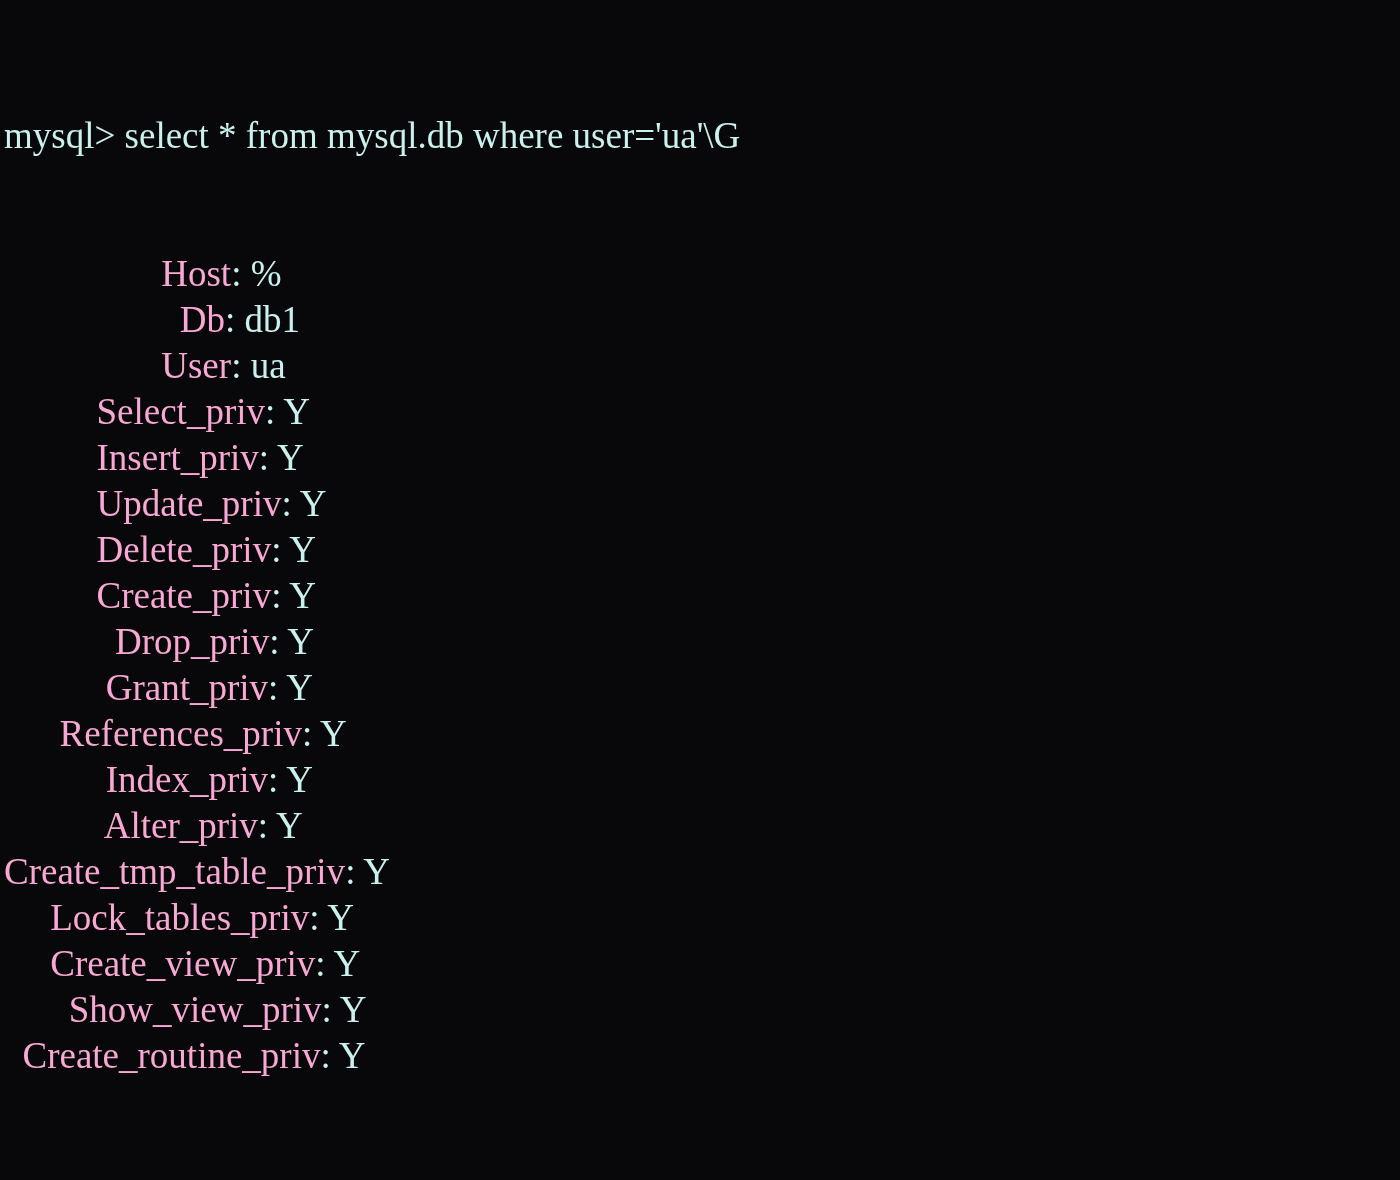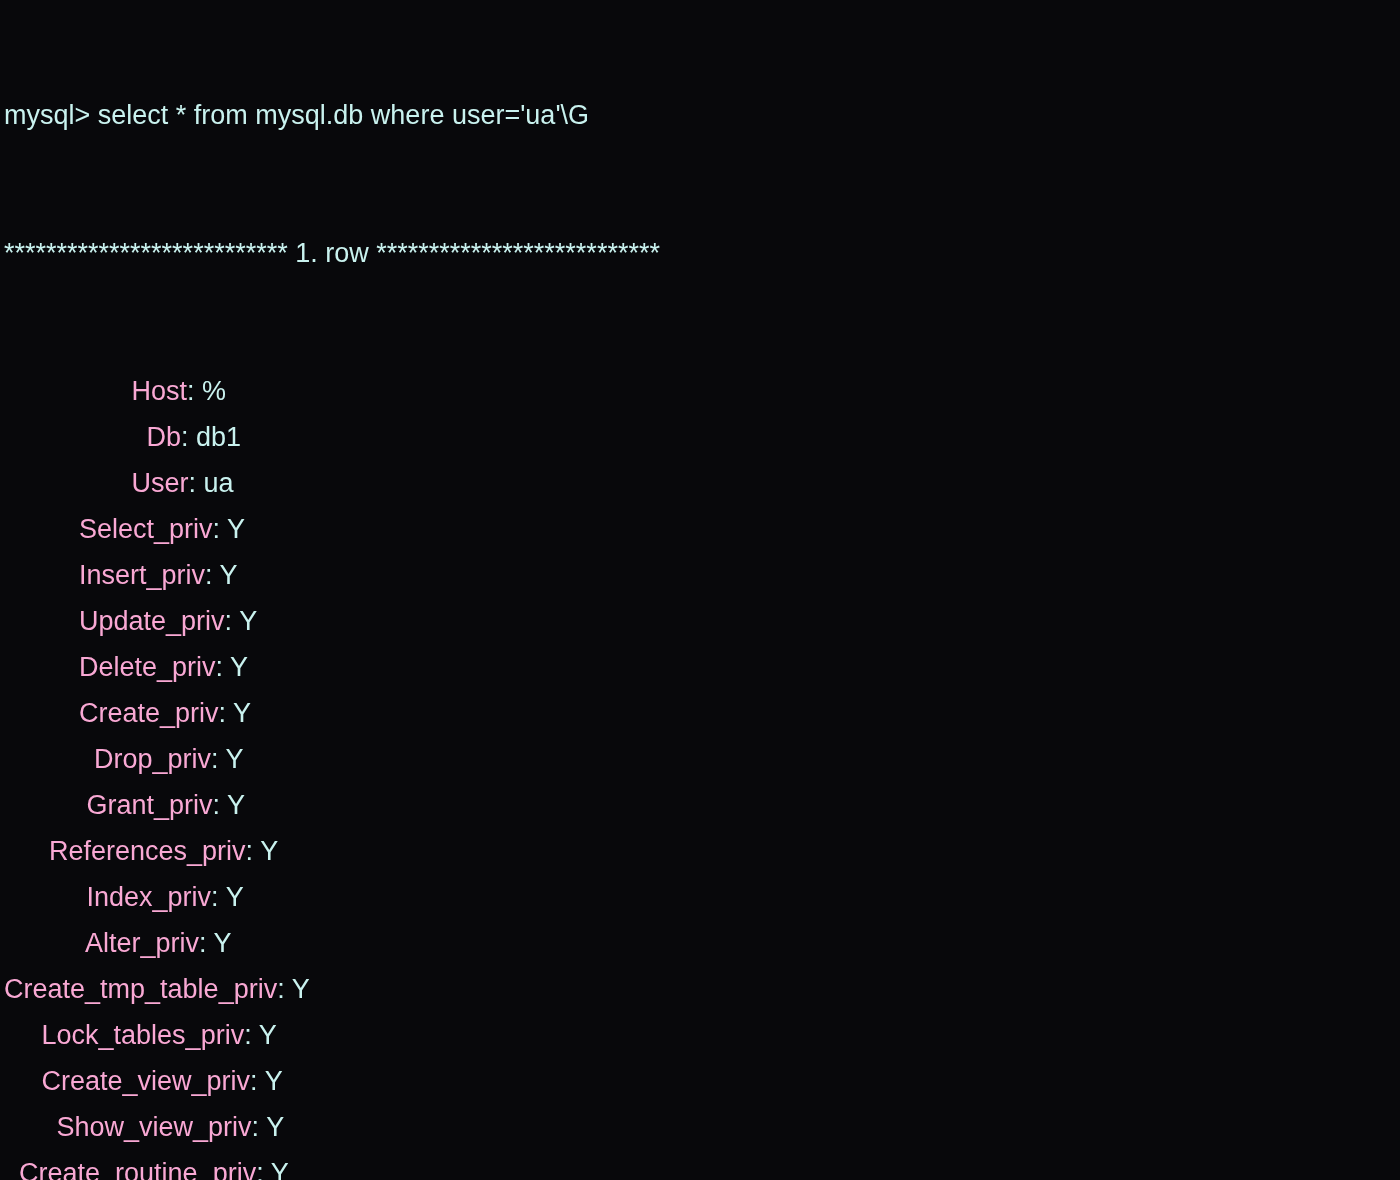--- a/index.html
+++ b/index.html
@@ -11,41 +11,40 @@
   body {
     width: 1400px;
     height: 1180px;
     overflow: hidden;
   }
   #terminal {
     width: 1400px;
     height: 1180px;
     background: #08080b;
     color: #c9f2ef;
-    font-family: Liberation Sans, sans-serif;
-    font-size: 27px;
+    font-family: Liberation Serif, serif;
+    font-size: 37px;
     line-height: 46px;
     letter-spacing: 0px;
-    padding: 0 0 0 4px;
+    padding: 21px 0 0 4px;
     box-sizing: border-box;
     white-space: pre;
     overflow: hidden;
   }
   .line {
     white-space: pre;
     display: block;
     height: 46px;
   }
   .prompt-line { color: #c9f2ef; }
   .sep-line { color: #c9f2ef; }
   .field-line { color: #c9f2ef; }
   .label { color: #f9a8d4; }
   .value { color: #c9f2ef; }
 </style>
 </head>
 <body>
 
 <div id="terminal">
   <span class="line prompt-line">mysql&gt; select * from mysql.db where user='ua'\G</span>
-  <span class="line sep-line">*************************** 1. row ***************************</span>
   <span id="field-lines"><span class="line field-line"><span>                 </span><span class="label">Host</span><span>: </span><span class="value">%</span></span><span class="line field-line"><span>                   </span><span class="label">Db</span><span>: </span><span class="value">db1</span></span><span class="line field-line"><span>                 </span><span class="label">User</span><span>: </span><span class="value">ua</span></span><span class="line field-line"><span>          </span><span class="label">Select_priv</span><span>: </span><span class="value">Y</span></span><span class="line field-line"><span>          </span><span class="label">Insert_priv</span><span>: </span><span class="value">Y</span></span><span class="line field-line"><span>          </span><span class="label">Update_priv</span><span>: </span><span class="value">Y</span></span><span class="line field-line"><span>          </span><span class="label">Delete_priv</span><span>: </span><span class="value">Y</span></span><span class="line field-line"><span>          </span><span class="label">Create_priv</span><span>: </span><span class="value">Y</span></span><span class="line field-line"><span>            </span><span class="label">Drop_priv</span><span>: </span><span class="value">Y</span></span><span class="line field-line"><span>           </span><span class="label">Grant_priv</span><span>: </span><span class="value">Y</span></span><span class="line field-line"><span>      </span><span class="label">References_priv</span><span>: </span><span class="value">Y</span></span><span class="line field-line"><span>           </span><span class="label">Index_priv</span><span>: </span><span class="value">Y</span></span><span class="line field-line"><span>           </span><span class="label">Alter_priv</span><span>: </span><span class="value">Y</span></span><span class="line field-line"><span></span><span class="label">Create_tmp_table_priv</span><span>: </span><span class="value">Y</span></span><span class="line field-line"><span>     </span><span class="label">Lock_tables_priv</span><span>: </span><span class="value">Y</span></span><span class="line field-line"><span>     </span><span class="label">Create_view_priv</span><span>: </span><span class="value">Y</span></span><span class="line field-line"><span>       </span><span class="label">Show_view_priv</span><span>: </span><span class="value">Y</span></span><span class="line field-line"><span>  </span><span class="label">Create_routine_priv</span><span>: </span><span class="value">Y</span></span></span>
   
 </div>
 
 </body></html>

